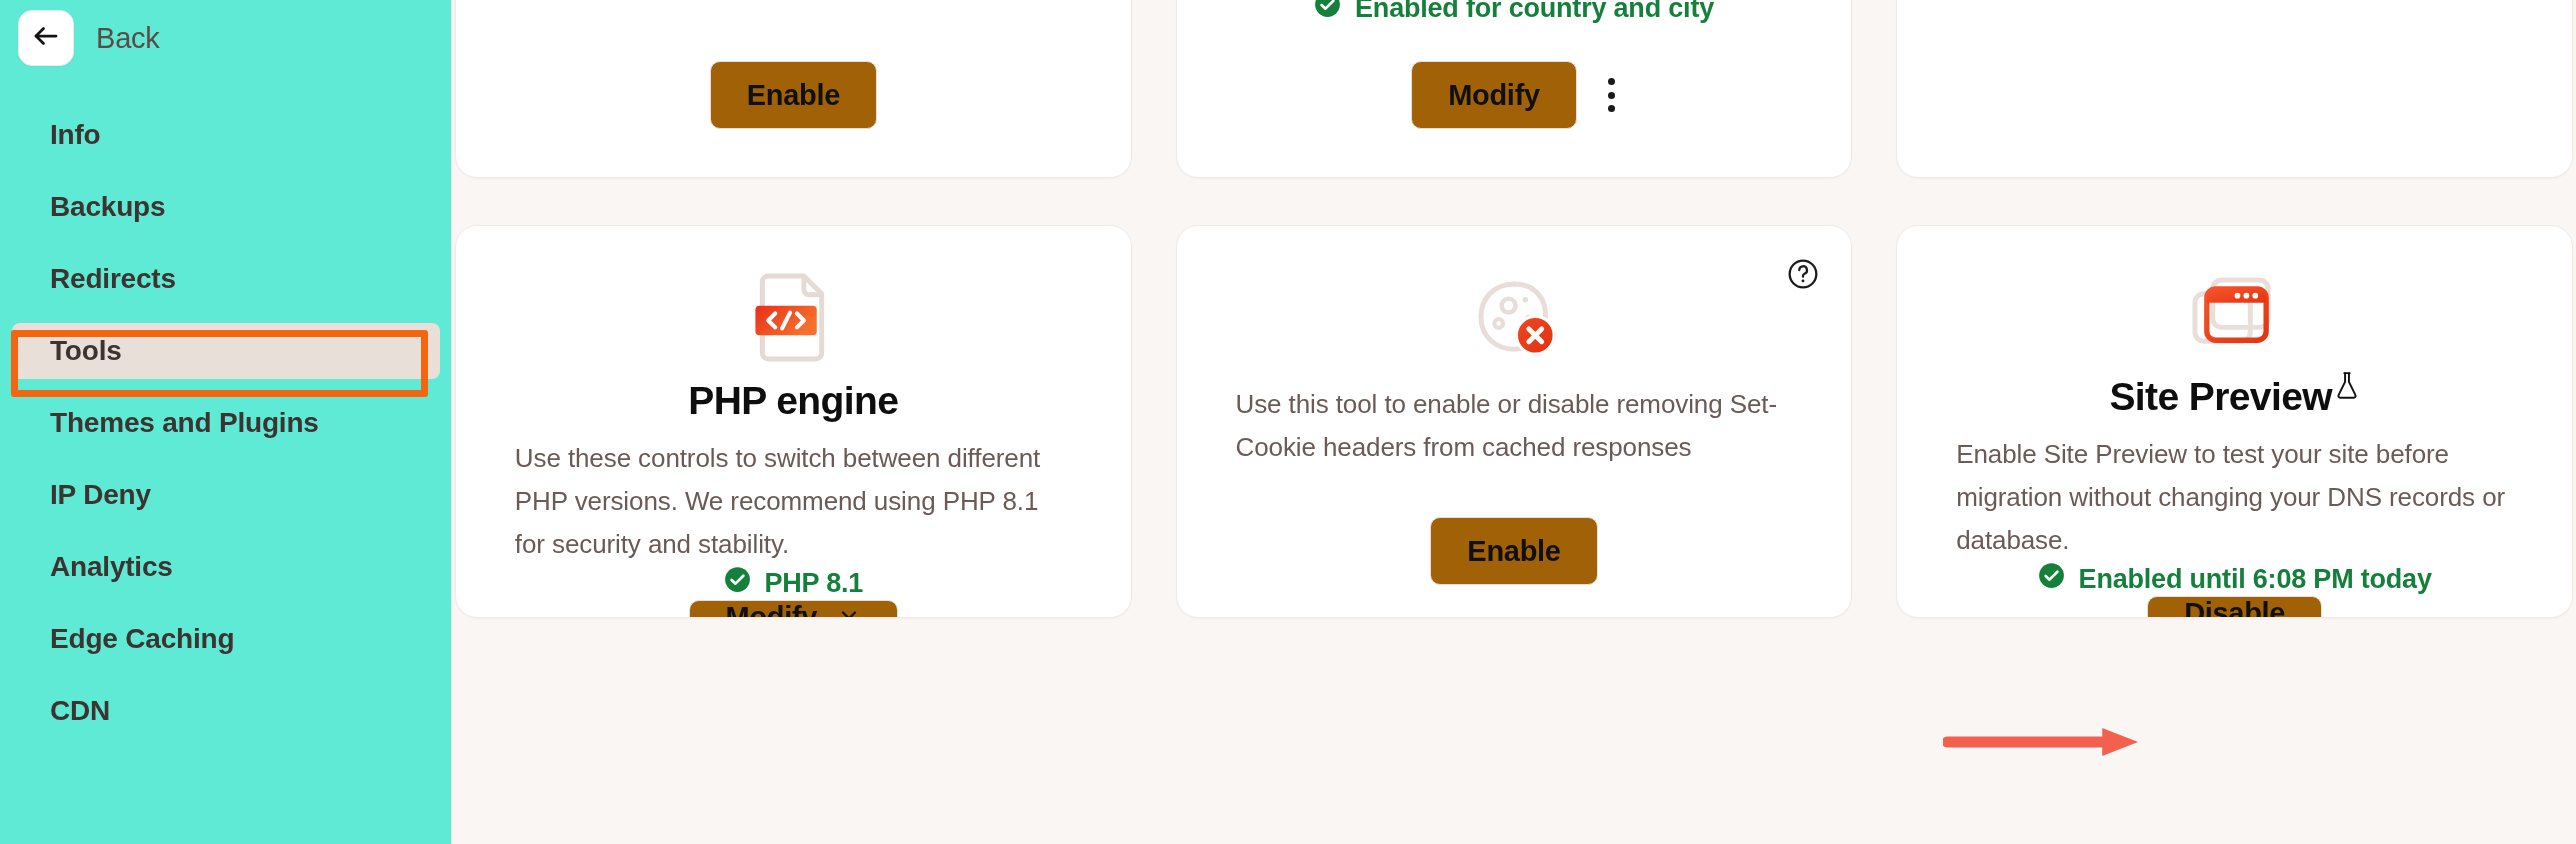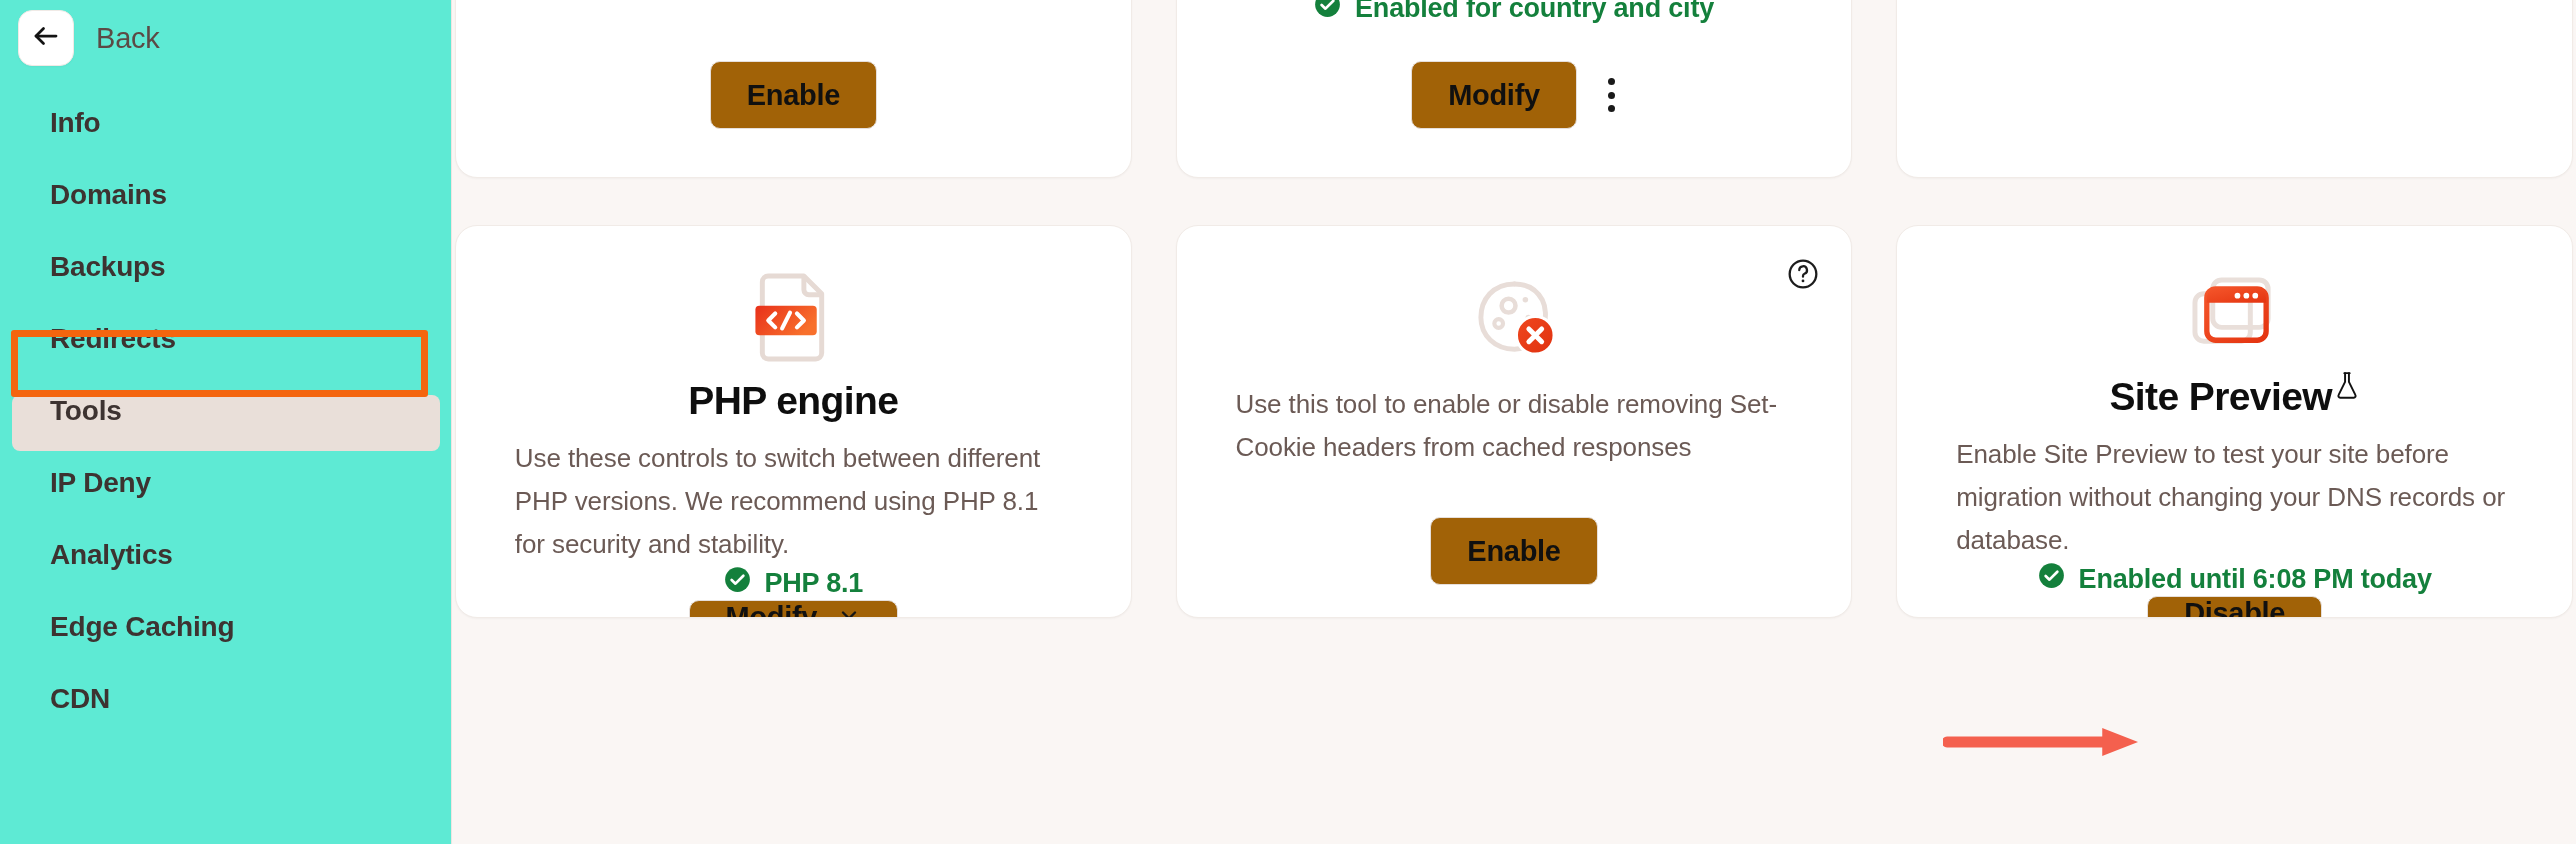--- a/index.html
+++ b/index.html
@@ -54,20 +54,21 @@
 
   .nav {
     position: absolute;
     left: 0; top: 107px;
     width: 452px;
   }
   .nav-item {
     position: relative;
     height: 56px;
     display: flex;
+    align-items: center;
     padding-left: 38px;
     margin: 0 12px 16px 12px;
     border-radius: 8px;
     font-size: 28px;
     color: #3D3331;
     font-weight: 700;
     letter-spacing: -0.2px;
     cursor: pointer;
   }
   .nav-item.active {
@@ -232,30 +233,30 @@
         </span>
       </div>
       <span class="back-label">Back</span>
     </div>
 
     <nav class="nav">
       <div class="nav-item">
           <span>Info</span>
         </div>
       <div class="nav-item">
-          <span>Domains</span>
-        </div>
-      <div class="nav-item">
           <span>Backups</span>
         </div>
       <div class="nav-item">
           <span>Redirects</span>
         </div>
       <div class="nav-item active">
           <span>Tools</span>
+        </div>
+      <div class="nav-item">
+          <span>Themes and Plugins</span>
         </div>
       <div class="nav-item">
           <span>IP Deny</span>
         </div>
       <div class="nav-item">
           <span>Analytics</span>
         </div>
       <div class="nav-item">
           <span>Edge Caching</span>
         </div>

